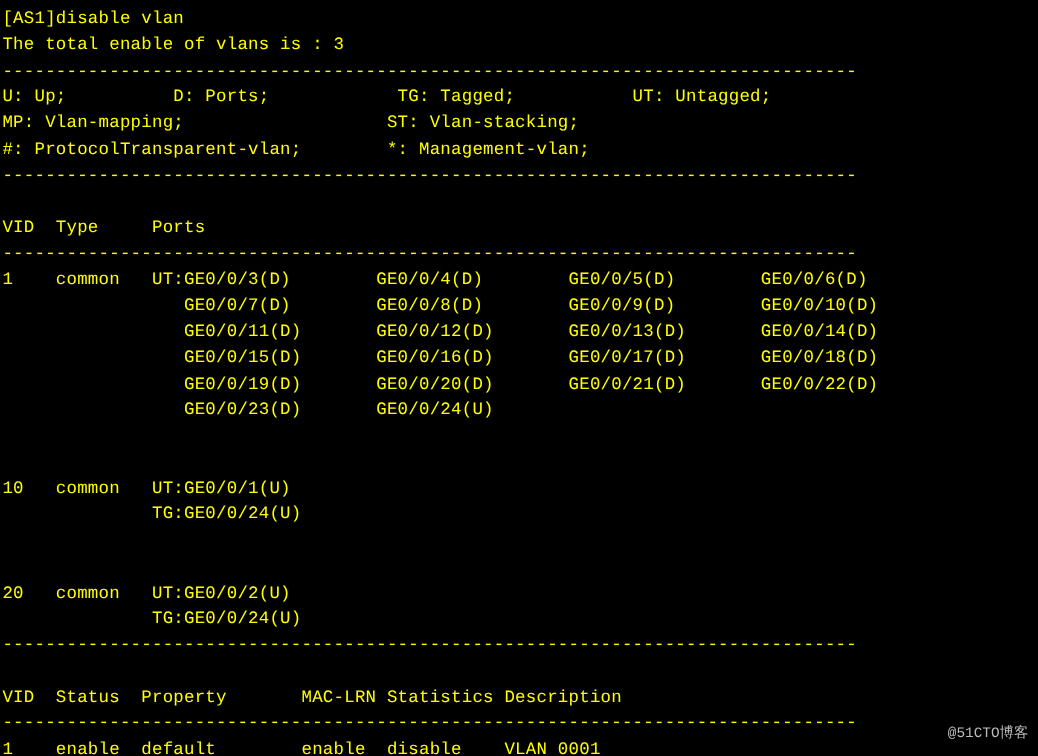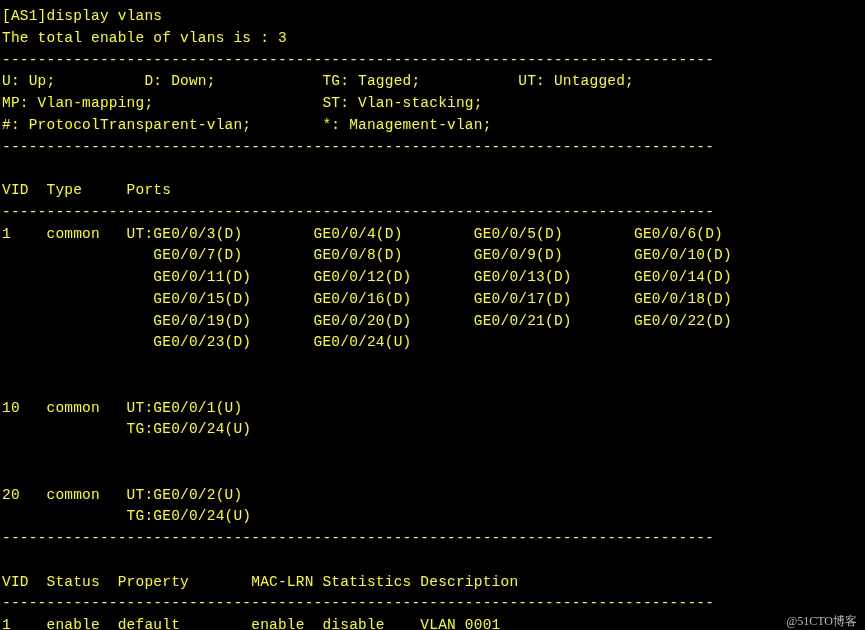--- a/index.html
+++ b/index.html
@@ -14,35 +14,35 @@
     line-height:1.5;
     letter-spacing:0.2px;
   }
   .term{
     padding:6px 2px 2px 2px;
     white-space:pre;
   }
   .watermark{
     position:absolute;
     right:8px;
-    bottom:0;
+    bottom:10px;
     color:#bcbcbc;
     font-size:12px;
-    font-family:Liberation Serif, serif;
+    font-family:Liberation Mono, monospace;
     letter-spacing:0;
     white-space:nowrap;
   }
 </style>
 </head>
 <body>
 
-<div class="term"><span>[AS1]</span><span>display vlans</span>
+<div class="term"><span>[AS1]</span><span>disable vlan</span>
 <span>The total enable of vlans is : </span><span>3</span>
 <span id="hr1">--------------------------------------------------------------------------------</span>
-<span id="legend1">U: Up;          D: Down;            TG: Tagged;           UT: Untagged;</span>
+<span id="legend1">U: Up;          D: Ports;            TG: Tagged;           UT: Untagged;</span>
 <span id="legend2">MP: Vlan-mapping;                   ST: Vlan-stacking;</span>
 <span id="legend3">#: ProtocolTransparent-vlan;        *: Management-vlan;</span>
 <span id="hr2">--------------------------------------------------------------------------------</span>
 <span> </span>
 <span id="ph">VID  Type     Ports</span>
 <span id="hr3">--------------------------------------------------------------------------------</span>
 <span id="vlanports">1    common   UT:GE0/0/3(D)        GE0/0/4(D)        GE0/0/5(D)        GE0/0/6(D)
                  GE0/0/7(D)        GE0/0/8(D)        GE0/0/9(D)        GE0/0/10(D)
                  GE0/0/11(D)       GE0/0/12(D)       GE0/0/13(D)       GE0/0/14(D)
                  GE0/0/15(D)       GE0/0/16(D)       GE0/0/17(D)       GE0/0/18(D)

